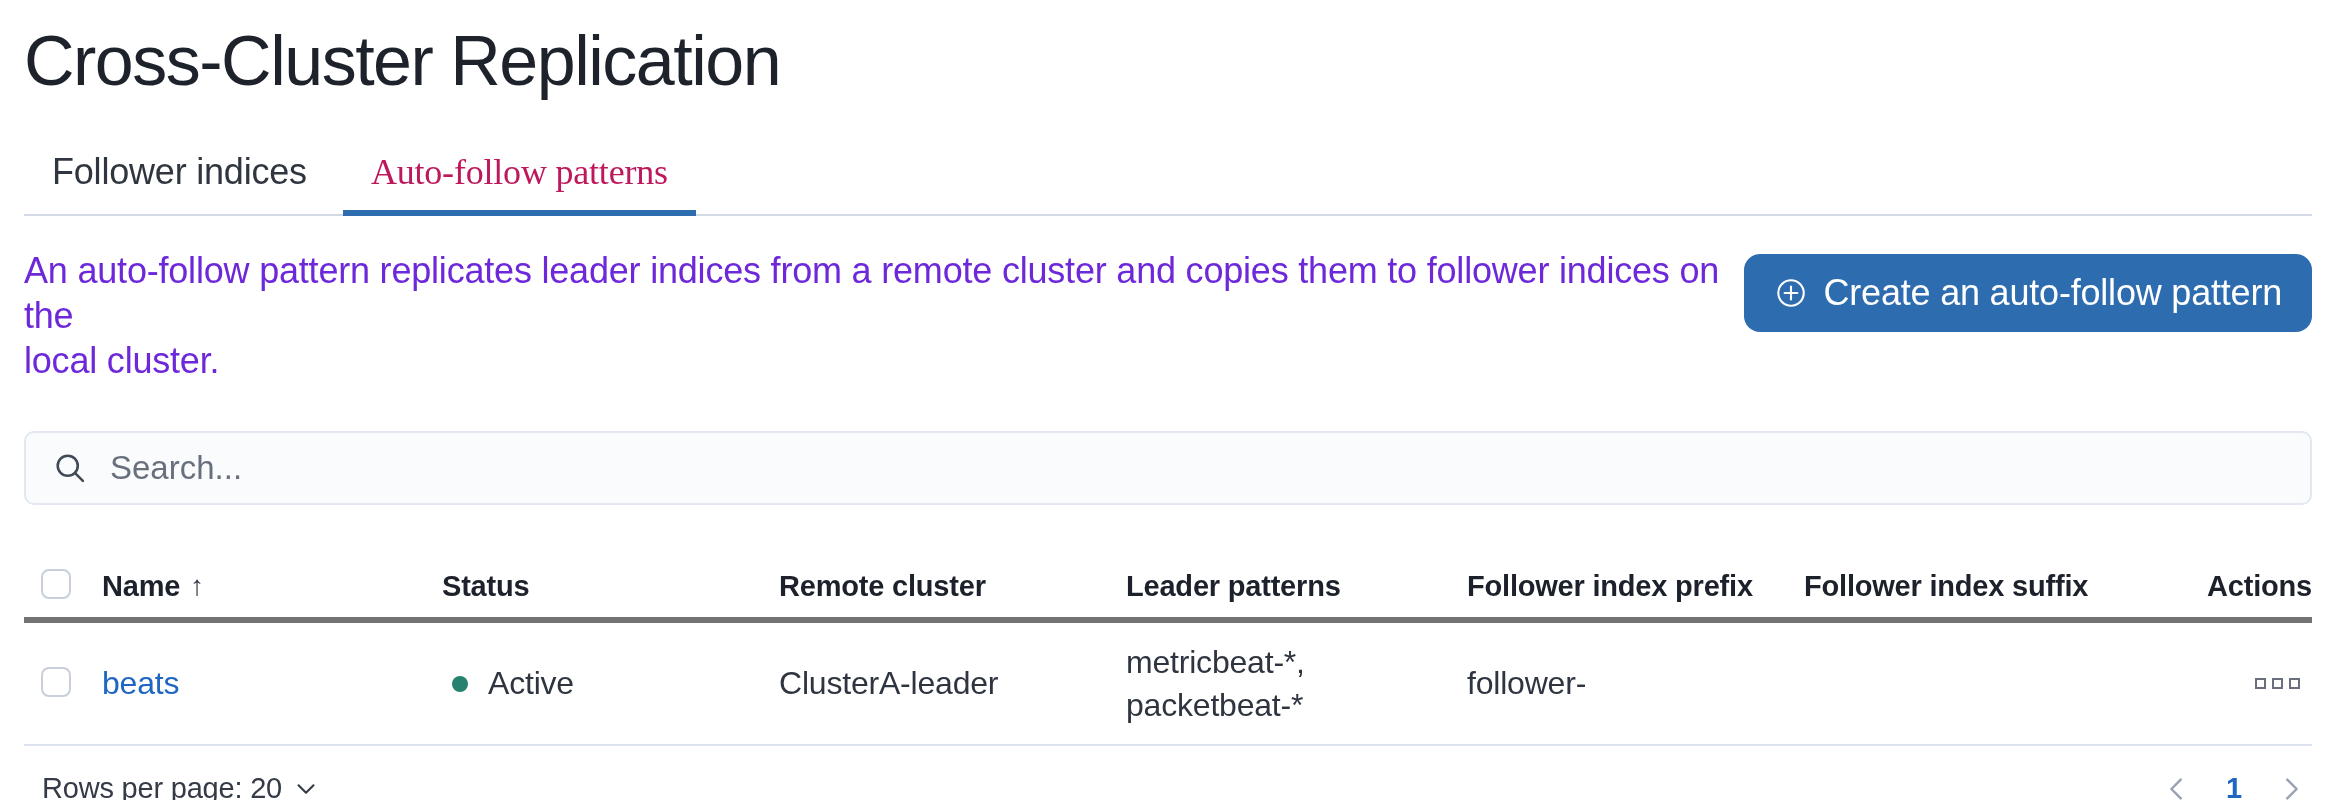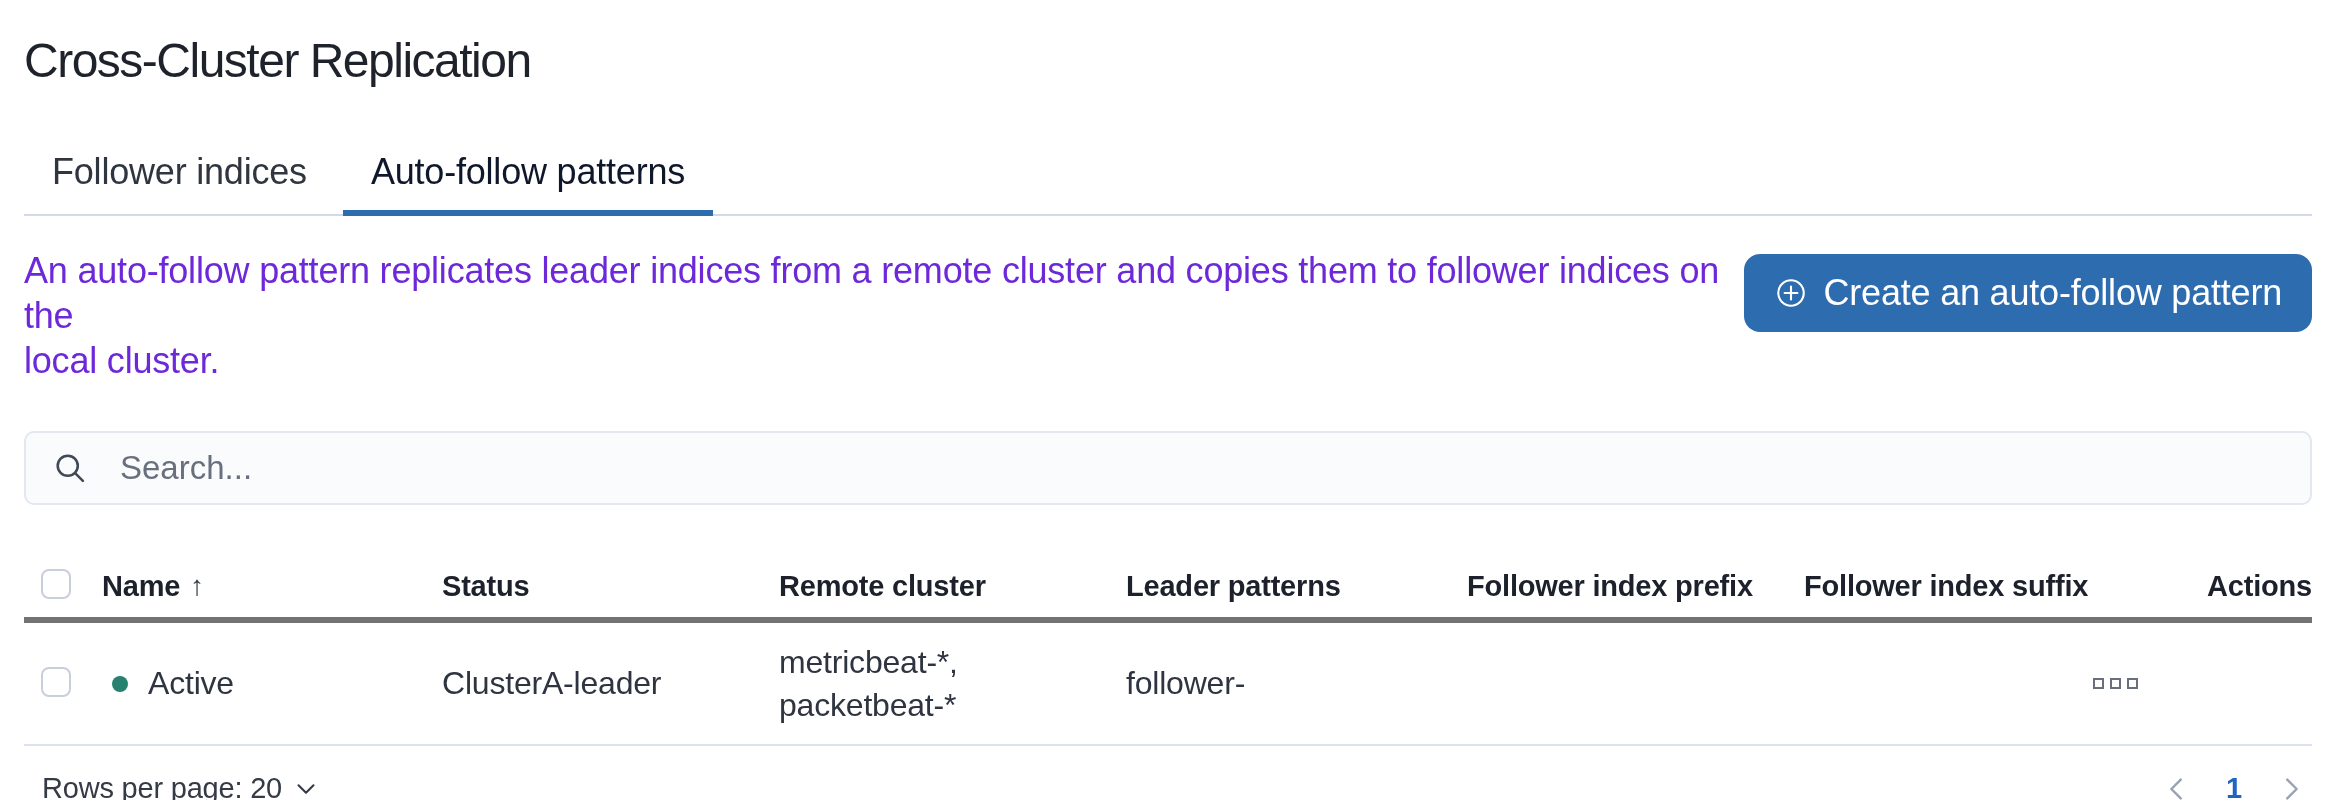--- a/index.html
+++ b/index.html
@@ -1,42 +1,42 @@
 <!DOCTYPE html>
 <html><head>
 <meta charset="utf-8">
 <style>
   * { margin:0; padding:0; box-sizing:border-box; }
   html,body { width:2336px; height:800px; background:#ffffff; overflow:hidden;
     font-family:"Liberation Sans","DejaVu Sans",sans-serif; color:#2a313c; letter-spacing:-0.2px; }
   .page { width:2336px; height:800px; padding:0 24px; }
 
   
-  .page-title { padding-top:16px; font-size:48px; line-height:90px; font-weight:400;
+  .page-title { padding-top:16px; font-size:70px; line-height:90px; font-weight:400;
     color:#1d222b; letter-spacing:-1.5px; }
 
   
   .tabs { display:flex; gap:8px; margin-top:44px; border-bottom:2px solid #d3dae6; }
   .tab { padding:0 28px 20px 28px; font-size:36px; line-height:44px; color:#30363f;
     cursor:pointer; position:relative; }
-  .tab.active { color:#0f172a; }
+  .tab.active { color:#be185d;font-family:Liberation Serif, serif; }
   .tab.active::after { content:""; position:absolute; left:0; right:0; bottom:-2px;
     height:6px; background:#2e6cb0; }
 
   
   .desc-row { display:flex; justify-content:space-between; align-items:flex-start; margin-top:32px; }
   .desc { font-size:36px; line-height:45px; color:#6d28d9; }
   .desc span { display:block; }
   .primary-btn { margin-top:6px; display:flex; align-items:center; gap:16px;
     background:#2e6cb0; color:#ffffff; border:none; border-radius:16px;
     height:78px; padding:0 30px; font-size:36px; font-family:inherit; letter-spacing:-0.2px;
     cursor:pointer; white-space:nowrap; }
 
   
-  .search-box { margin-top:48px; display:flex; align-items:center; gap:32px;
+  .search-box { margin-top:48px; display:flex; align-items:center; gap:22px;
     height:74px; background:#fafbfd; border:2px solid #e2e7f0; border-radius:10px;
     padding:0 26px; }
   .search-input { flex:1; border:none; outline:none; background:transparent;
     font-size:33px; font-family:inherit; color:#2a313c; }
   .search-input::placeholder { color:#69707d; }
 
   
   .tbl { margin-top:50px; }
   .tr { display:grid; grid-template-columns:78px 340px 337px 347px 341px 337px 346px 1fr;
     align-items:center; }
@@ -111,20 +111,23 @@
       <div class="th">Remote cluster</div>
       <div class="th">Leader patterns</div>
       <div class="th">Follower index prefix</div>
       <div class="th">Follower index suffix</div>
       <div class="th right">Actions</div>
     </div>
 
     <div class="tr row">
       <div><span class="checkbox"></span></div>
       <div class="td">
+        <a class="link">beats</a>
+      </div>
+      <div class="td">
         <span class="dot" style="background:#26816f;"></span>
         <span>Active</span>
       </div>
       <div class="td">ClusterA-leader</div>
       <div class="td">
         <span>
           <span class="patterns">metricbeat-*,</span>
           <span class="patterns">packetbeat-*</span>
         </span>
       </div>

